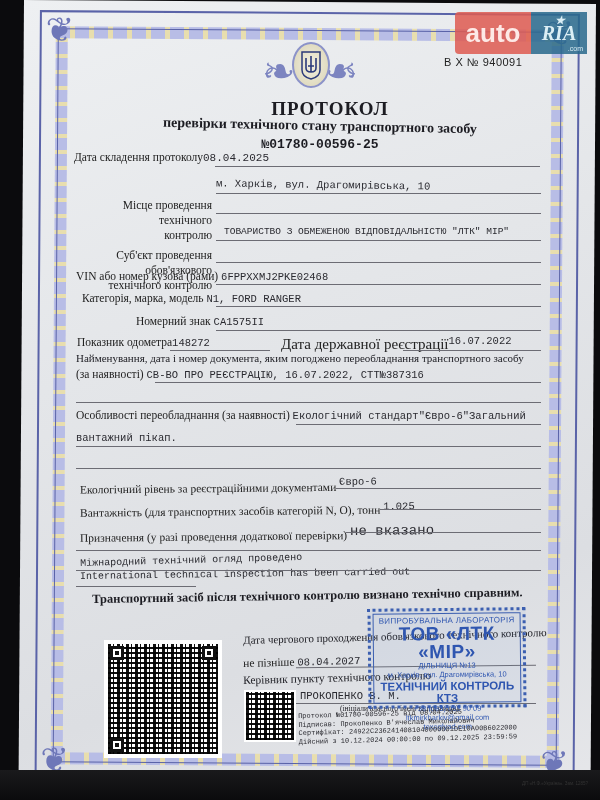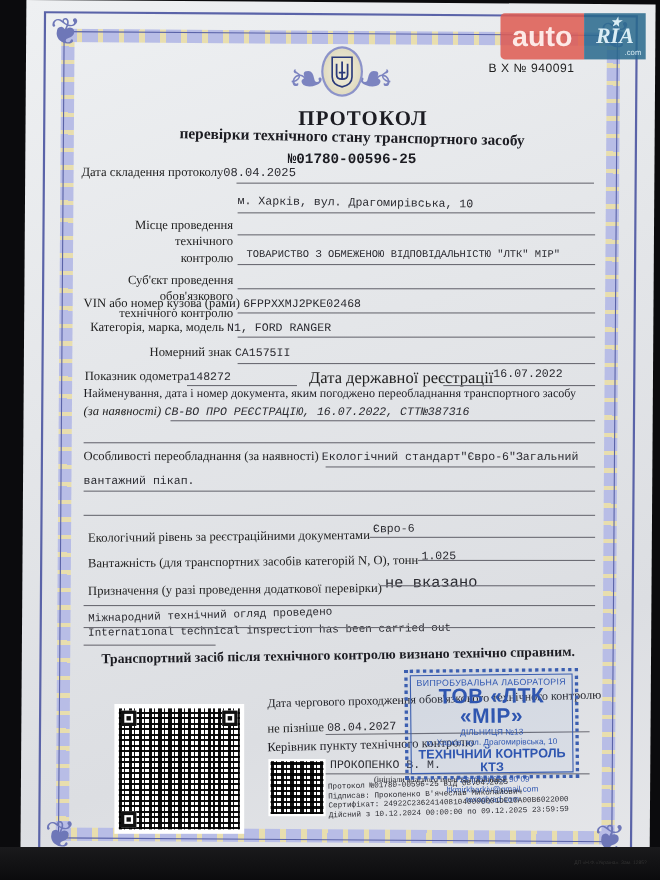--- a/index.html
+++ b/index.html
@@ -205,21 +205,21 @@
 <div class="row" style="left:77px; top:336px;">
   <span class="label">Показник одометра</span><span class="value">148272</span>
 </div>
 <div class="line" style="left:170px; top:350px; width:100px;"></div>
 <div class="row" style="left:281px; top:336px;">
   <span class="label" style="font-size:15px;">Дата державної реєстрації</span><span class="value" style="position:relative; top:-5px;">16.07.2022</span>
 </div>
 <div class="line" style="left:403px; top:350px; width:138px;"></div>
 
 <div class="row" style="left:76px; top:352px; font-size:11px;">Найменування, дата і номер документа, яким погоджено переобладнання транспортного засобу</div>
-<div class="row" style="left:76px; top:368px;font-style:italic;">
+<div class="row" style="left:76px; top:368px;">
   <span class="label">(за наявності)</span>
   <span class="value">СВ-ВО ПРО РЕЄСТРАЦІЮ, 16.07.2022, СТТ№387316</span>
 </div>
 <div class="line" style="left:155px; top:382px; width:386px;"></div>
 <div class="line" style="left:76px; top:402px; width:465px;"></div>
 
 <div class="row" style="left:76px; top:409px;">
   <span class="label">Особливості переобладнання (за наявності)</span>
   <span class="value">Екологічний стандарт"Євро-6"Загальний</span>
 </div>

